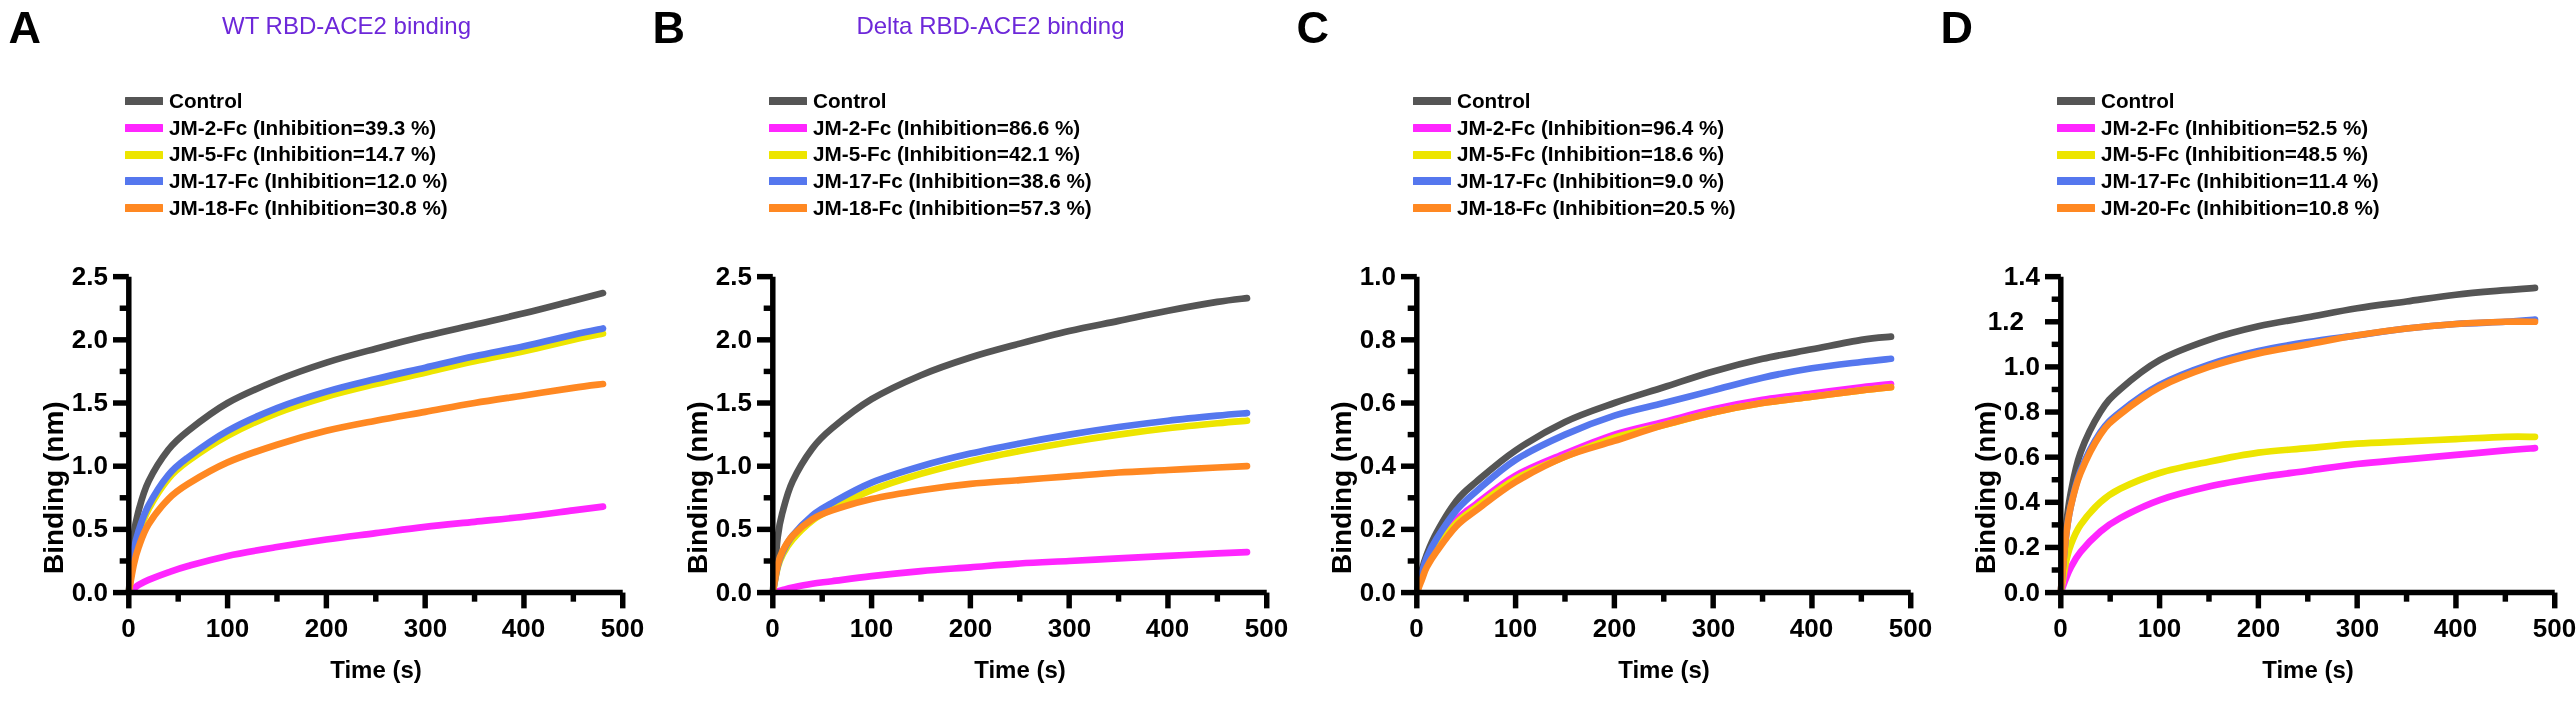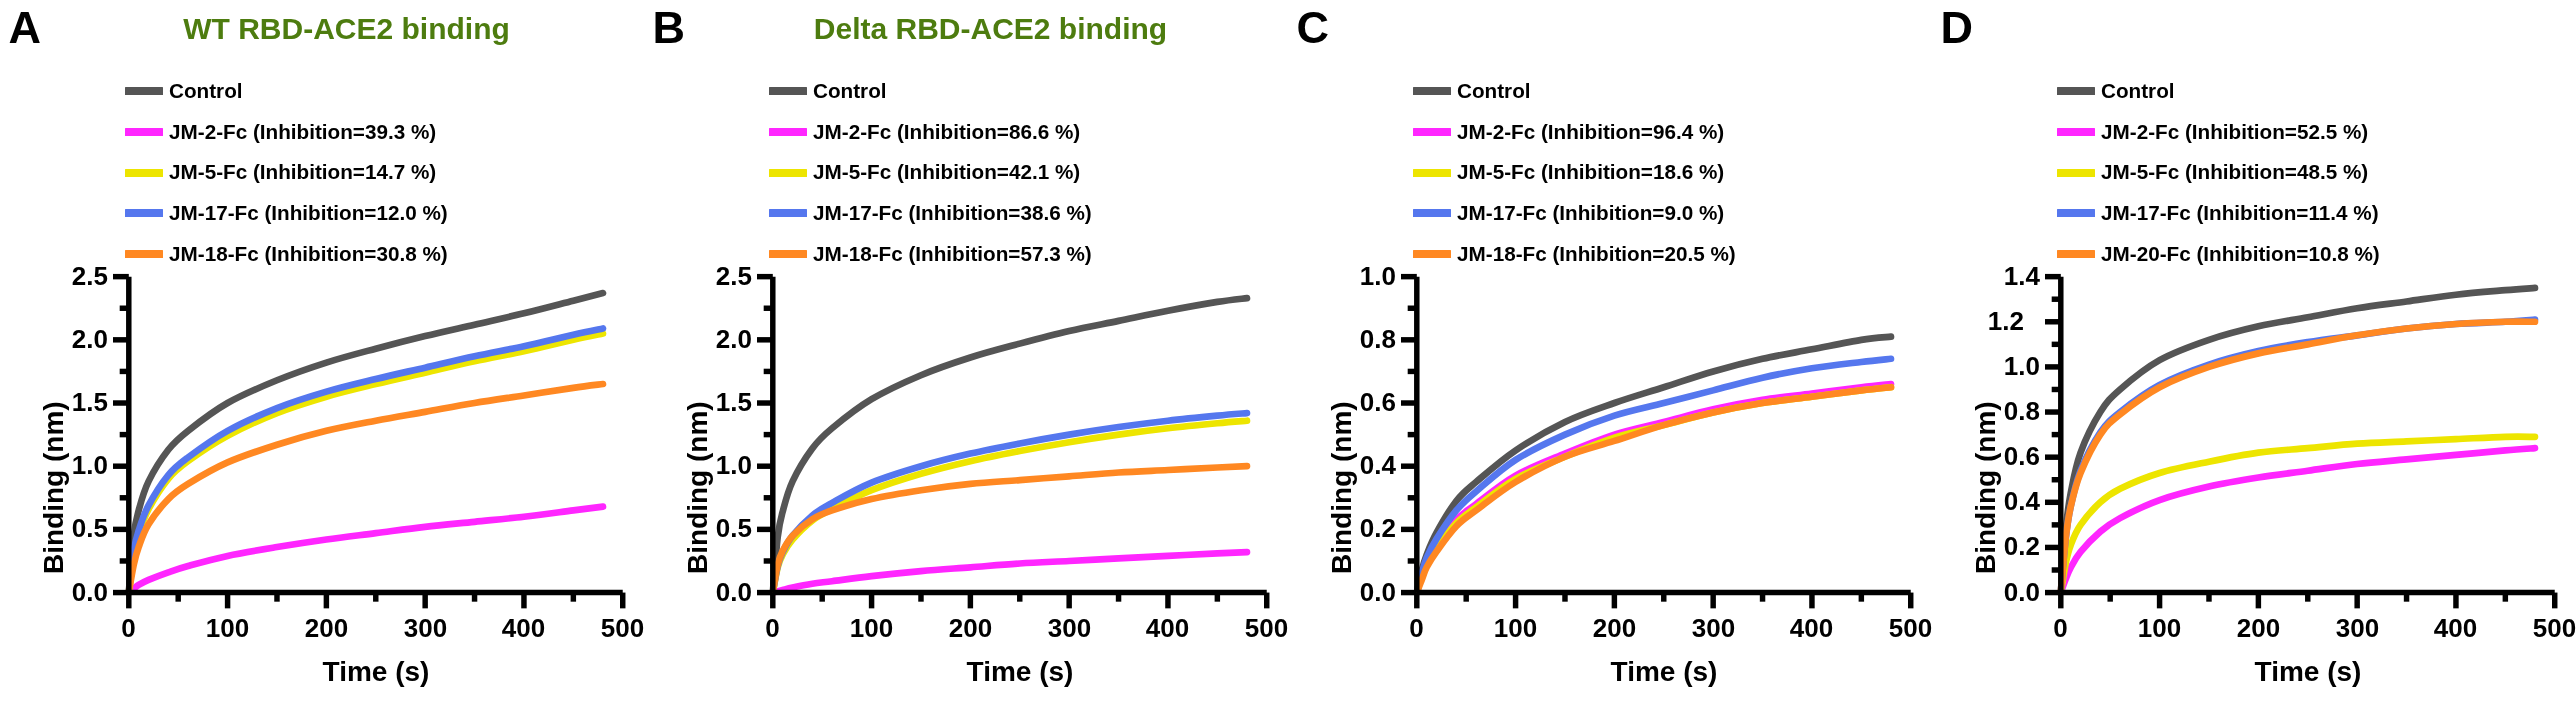--- a/index.html
+++ b/index.html
@@ -10,48 +10,48 @@
   .panel{position:relative;width:644px;height:707px;box-sizing:border-box;}
 
   .panel-letter{
     position:absolute;left:8.5px;top:4.9px;
     font-size:45px;font-weight:bold;color:#000;line-height:1;
     font-family:"Liberation Sans",sans-serif;letter-spacing:-0.6px;
   }
 
   .panel-title{
     position:absolute;left:73px;top:13.4px;width:547px;
-    font-size:30px;font-weight:bold;color:#4d7c0f;
+    font-size:24px;font-weight:normal;color:#6d28d9;
     font-family:"Liberation Sans",sans-serif;
     text-align:center;line-height:1.05;white-space:nowrap;
   }
 
   .legend{
-    position:absolute;left:125px;top:81px;
-    display:flex;flex-direction:column;gap:20px;
+    position:absolute;left:125px;top:91px;
+    display:flex;flex-direction:column;gap:6px;
   }
   .legend-row{display:flex;align-items:center;height:20.7px;}
   .legend-swatch{width:38px;height:8px;margin-right:6px;flex:0 0 auto;border-radius:0.6px;}
   .legend-label{
     font-size:20.7px;font-weight:bold;color:#000;line-height:1;
     font-family:"Liberation Sans",sans-serif;white-space:nowrap;
   }
 
   .plot-wrap{position:absolute;left:0;top:0;width:644px;height:707px;}
   .plot-svg{position:absolute;left:0;top:0;}
 
   .axis-title-y{
     position:absolute;
     font-size:28px;font-weight:bold;color:#000;
     font-family:"Liberation Sans",sans-serif;
     transform:rotate(-90deg);transform-origin:left top;white-space:nowrap;
   }
   .axis-title-x{
     position:absolute;
-    font-size:28px;font-weight:bold;color:#000;
+    font-size:24px;font-weight:bold;color:#000;
     font-family:"Liberation Sans",sans-serif;
     white-space:nowrap;text-align:center;
   }
   .tick-label{
     position:absolute;font-size:26px;font-weight:bold;color:#000;
     font-family:"Liberation Sans",sans-serif;white-space:nowrap;
   }
   .tick-label.y{text-align:right;}
   .tick-label.x{text-align:center;}
 </style>

